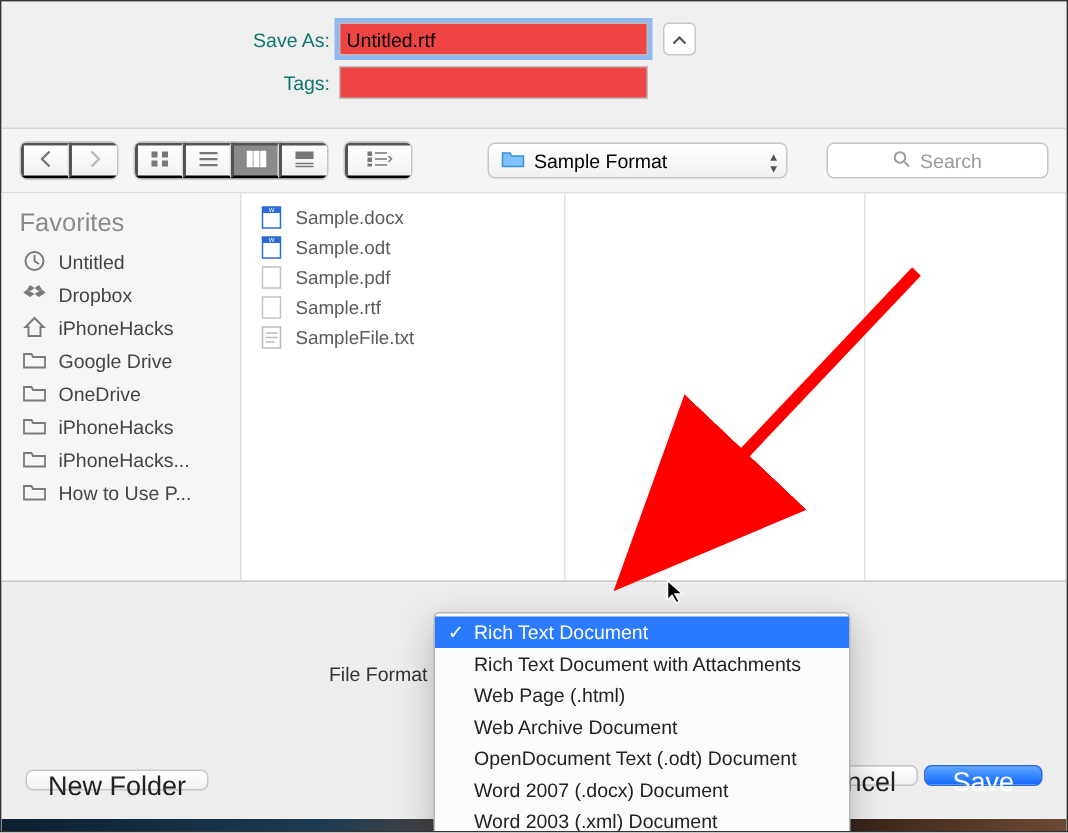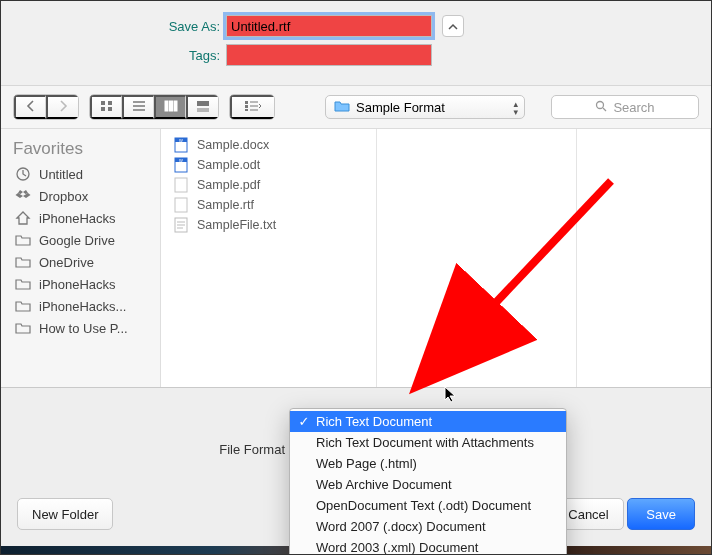--- a/index.html
+++ b/index.html
@@ -187,26 +187,26 @@
   .button-row {
     position: absolute;
     left: 0; right: 0;
     bottom: 48px;
     padding: 0 16px;
     display: flex;
     align-items: center;
     justify-content: space-between;
   }
   .mac-btn {
-    height: 32px;
+    height: 14px;
     padding: 0 14px;
     border: 1px solid #c7c7c7;
     border-radius: 5px;
     background: linear-gradient(#ffffff,#f1f1f1);
-    font-size: 13px;
+    font-size: 18px;
     color: #222;
   }
   .mac-btn.primary {
     background: linear-gradient(#5ea7ff,#1669ff);
     border-color: #2a6be0;
     color: #fff;
     padding: 0 18px;
   }
   .dropdown-menu {
     position: absolute;

